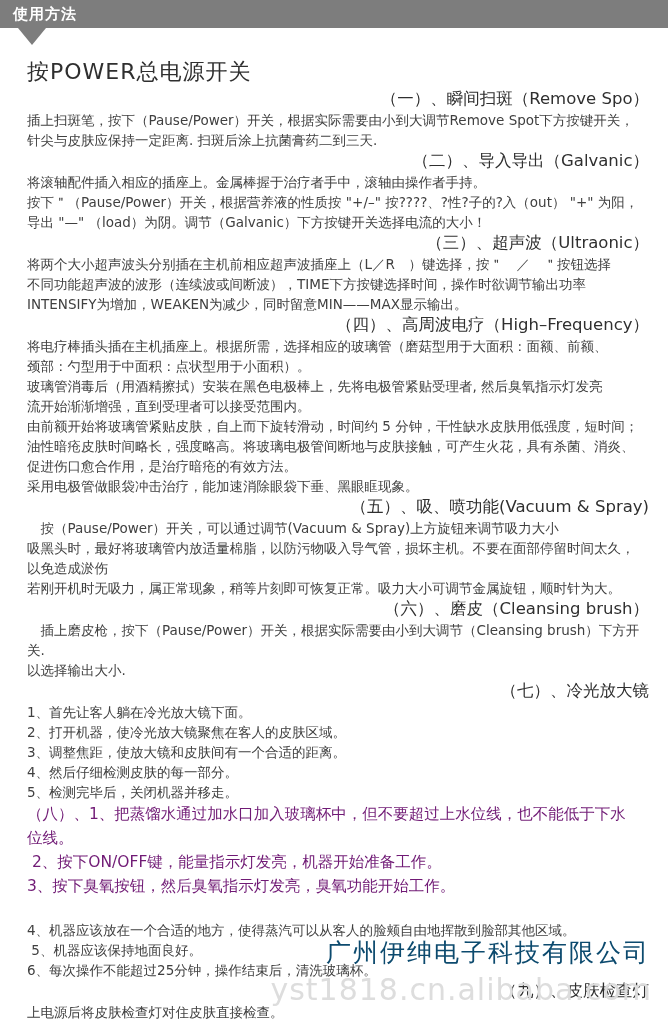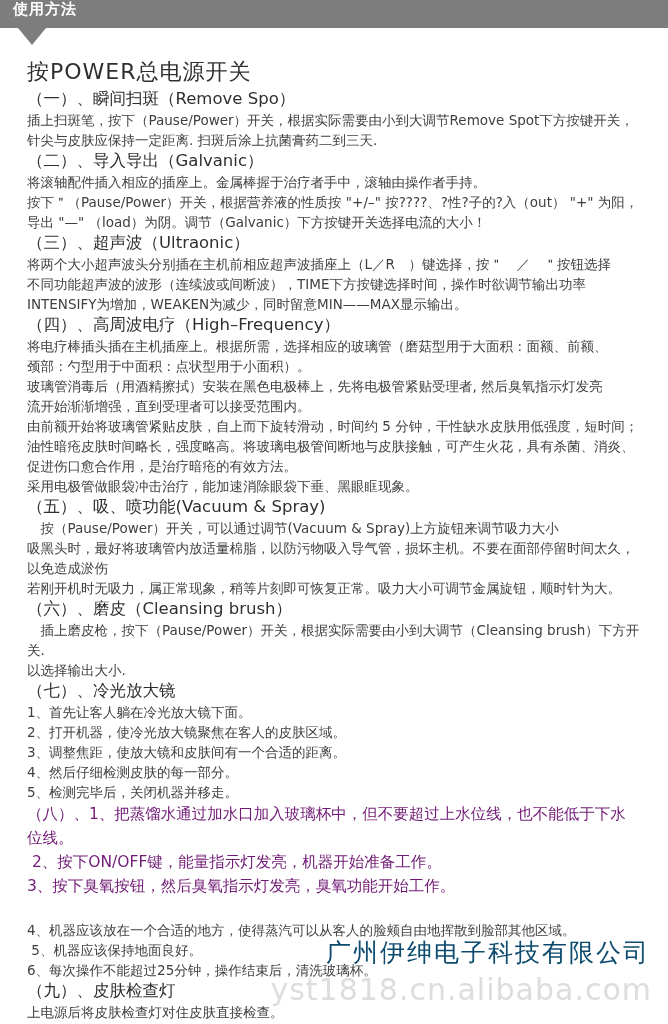--- a/index.html
+++ b/index.html
@@ -8,21 +8,21 @@
     width: 668px; height: 1024px;
     background: #ffffff;
     font-family: "DejaVu Sans", "Liberation Sans", sans-serif;
     position: relative;
     overflow: hidden;
   }
   
   .tabbar {
     width: 668px; height: 28px;
     background: #7d7d7d;
-    display: flex; align-items: flex-start;
+    display: flex; align-items: center;
     padding-left: 13px;
   }
   .tabbar .tab-label {
     color: #ffffff;
     font-size: 15px;
     font-weight: bold;
     letter-spacing: 1px;
   }
   .tab-arrow {
     position: absolute;
@@ -44,20 +44,21 @@
     line-height: 29px;
     letter-spacing: 1px;
     margin-bottom: 2px;
     white-space: pre-wrap;
   }
   .h2 {
     font-size: 16.5px;
     color: #2f2f2f;
     line-height: 22px;
     white-space: pre-wrap;
+    text-align: right;
   }
   .line {
     font-size: 13.5px;
     color: #404040;
     line-height: 20px;
     white-space: pre-wrap;
   }
   .line-lg {
     font-size: 15.5px;
     color: #701a75;

